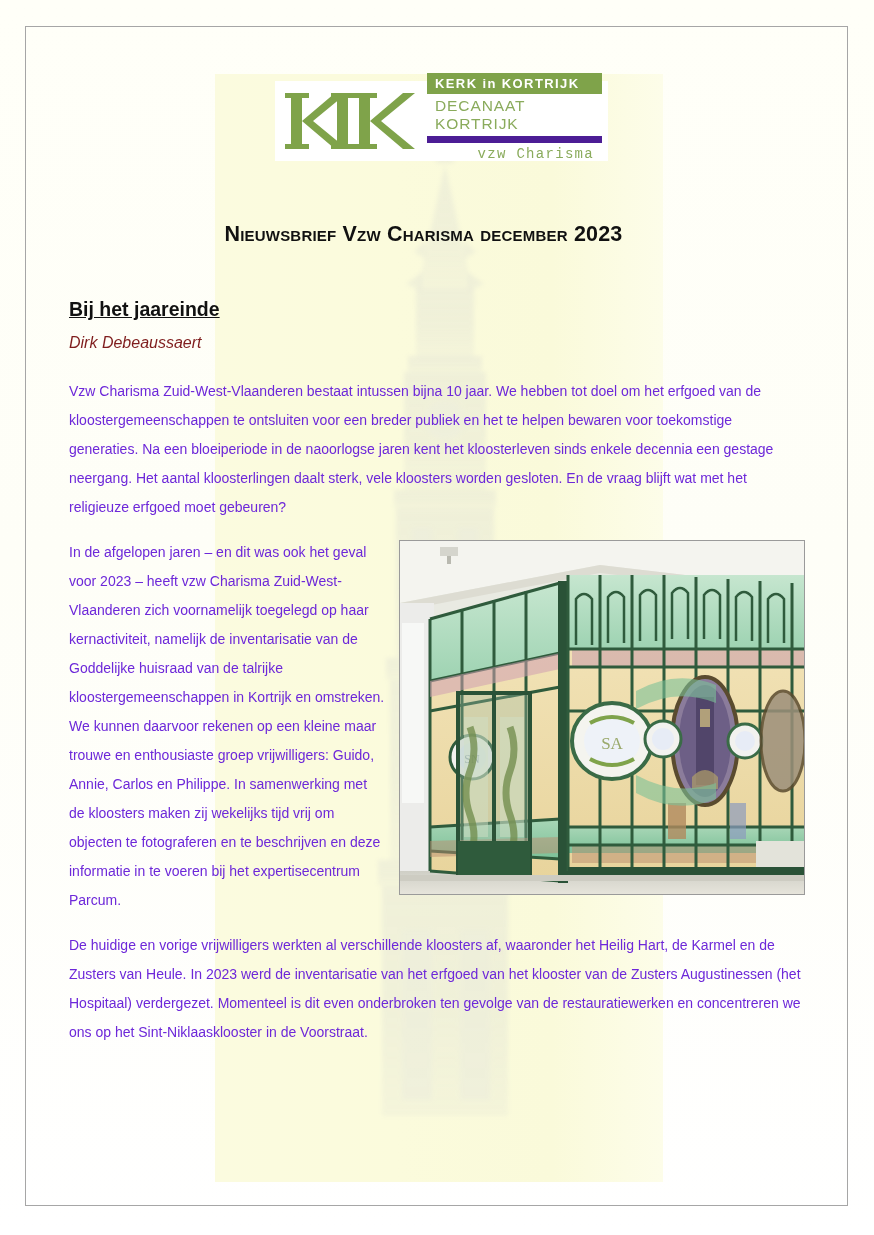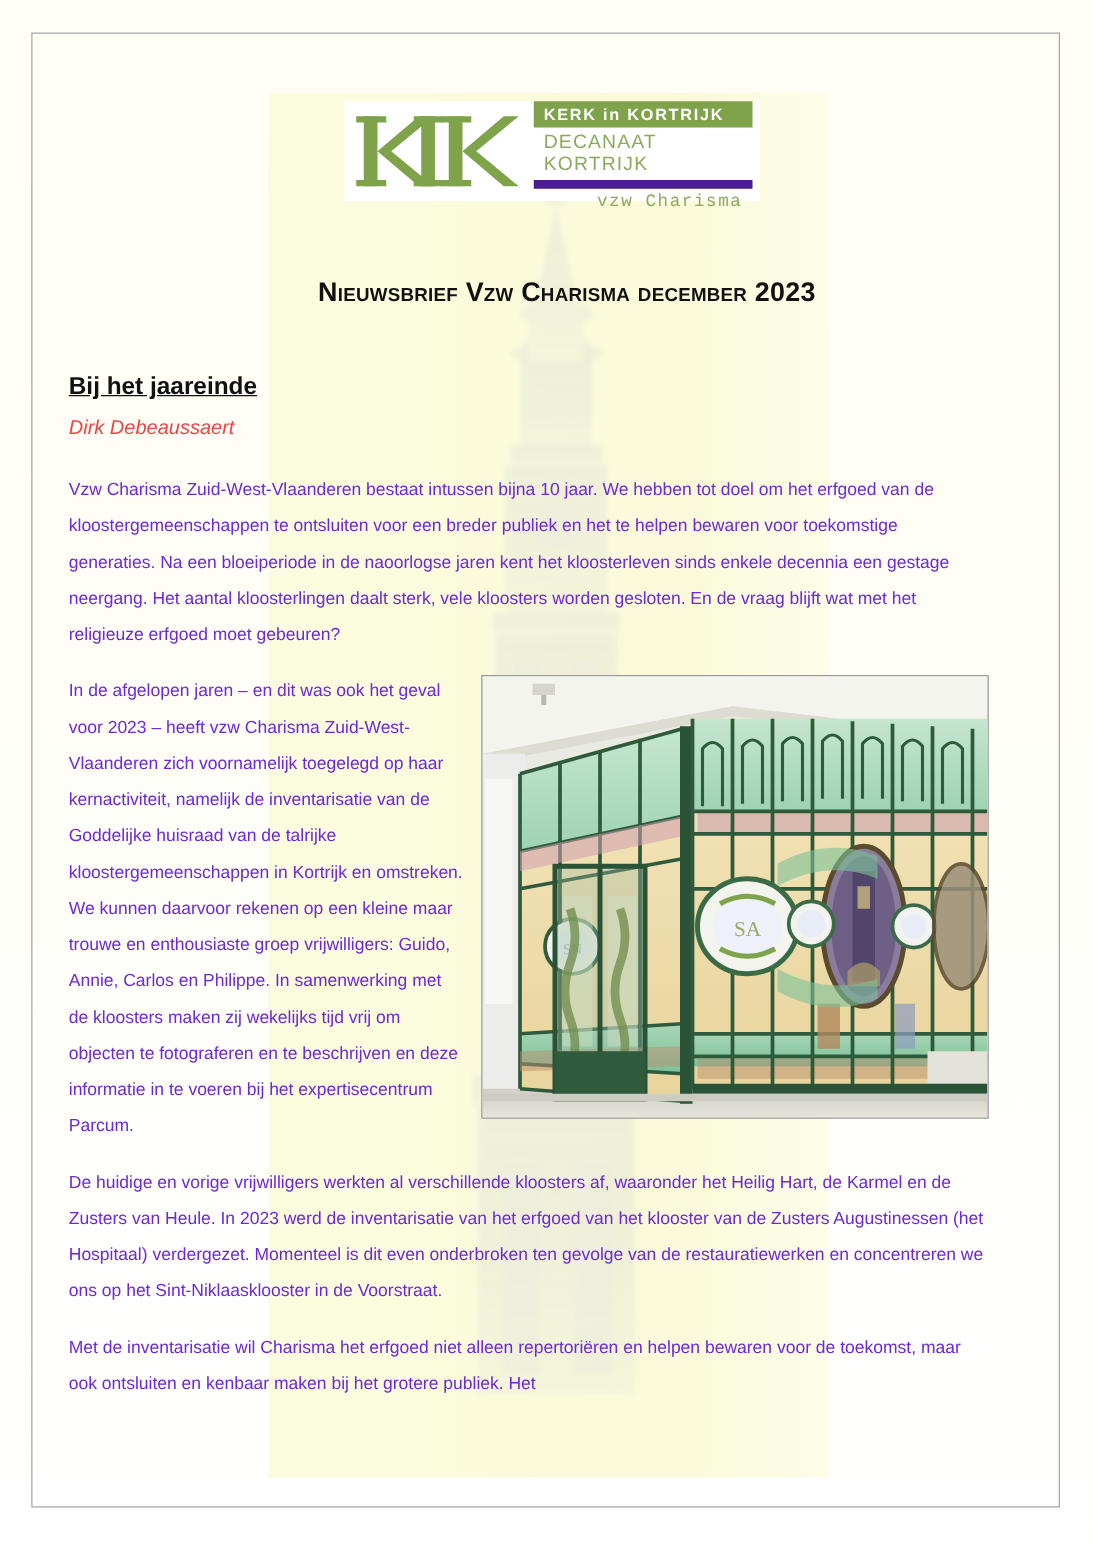--- a/index.html
+++ b/index.html
@@ -65,21 +65,21 @@
 
   
   #logo {
     position: absolute;
     left: 275px;
     top: 81px;
     width: 333px;
     height: 80px;
     background: #ffffff;
     display: flex;
-    align-items: flex-end;
+    align-items: flex-start;
   }
   #logo-mark {
     width: 152px;
     height: 80px;
     position: relative;
     flex: 0 0 auto;
   }
   #logo-mark svg { display:block; }
   #logo-text {
     flex: 1 1 auto;
@@ -111,51 +111,51 @@
     font-size: 14px;
     letter-spacing: 1.3px;
     text-align: right;
     padding: 3px 8px 0 0;
     font-family: Liberation Mono, monospace;
   }
 
   
   #doc-title {
     position: absolute;
-    left: 42px;
+    left: 12px;
     top: 222px;
     width: 823px;
     text-align: center;
     font-size: 21.5px;
     font-weight: bold;
     font-variant: small-caps;
     color: #111111;
     letter-spacing: .2px;
   }
 
   #content {
     position: absolute;
-    left: 55px;
+    left: 69px;
     top: 298px;
     width: 736px;
     color: #1a1a1a;
   }
 
   #section-heading {
     font-size: 19.5px;
     font-weight: bold;
     text-decoration: underline;
     color: #111111;
     margin: 0 0 6px 0;
     line-height: 1.15;
   }
   #author {
     font-size: 16px;
     font-style: italic;
-    color: #ef4444;
+    color: #7f1d1d;
     margin: 13px 0 24px 0;
     line-height: 1.2;
   }
 
   p.body-par {
     font-size: 14px;
     line-height: 29px;
     margin: 0 0 16px 0;
     color: #6d28d9;
     text-align: left;
@@ -414,16 +414,15 @@
         <rect x="40" y="6" width="18" height="9" fill="#d5d5cd"></rect>
         <rect x="47" y="15" width="4" height="8" fill="#b9b9b0"></rect>
       </svg>
     </div>
 
     <p class="body-par">In de afgelopen jaren – en dit was ook het geval voor 2023 – heeft vzw Charisma Zuid-West-Vlaanderen zich voornamelijk toegelegd op haar kernactiviteit, namelijk de inventarisatie van de Goddelijke huisraad van de talrijke kloostergemeenschappen in Kortrijk en omstreken. We kunnen daarvoor rekenen op een kleine maar trouwe en enthousiaste groep vrijwilligers: Guido, Annie, Carlos en Philippe. In samenwerking met de kloosters maken zij wekelijks tijd vrij om objecten te fotograferen en te beschrijven en deze informatie in te voeren bij het expertisecentrum Parcum.</p>
 
     <div class="clearfix"></div>
 
     <p class="body-par">De huidige en vorige vrijwilligers werkten al verschillende kloosters af, waaronder het Heilig Hart, de Karmel en de Zusters van Heule. In 2023 werd de inventarisatie van het erfgoed van het klooster van de Zusters Augustinessen (het Hospitaal) verdergezet. Momenteel is dit even onderbroken ten gevolge van de restauratiewerken en concentreren we ons op het Sint-Niklaasklooster in de Voorstraat.</p>
-    <p class="body-par">Met de inventarisatie wil Charisma het erfgoed niet alleen repertoriëren en helpen bewaren voor de toekomst, maar ook ontsluiten en kenbaar maken bij het grotere publiek. Het</p>
   </div>
 
 </div>
 
 </body></html>

